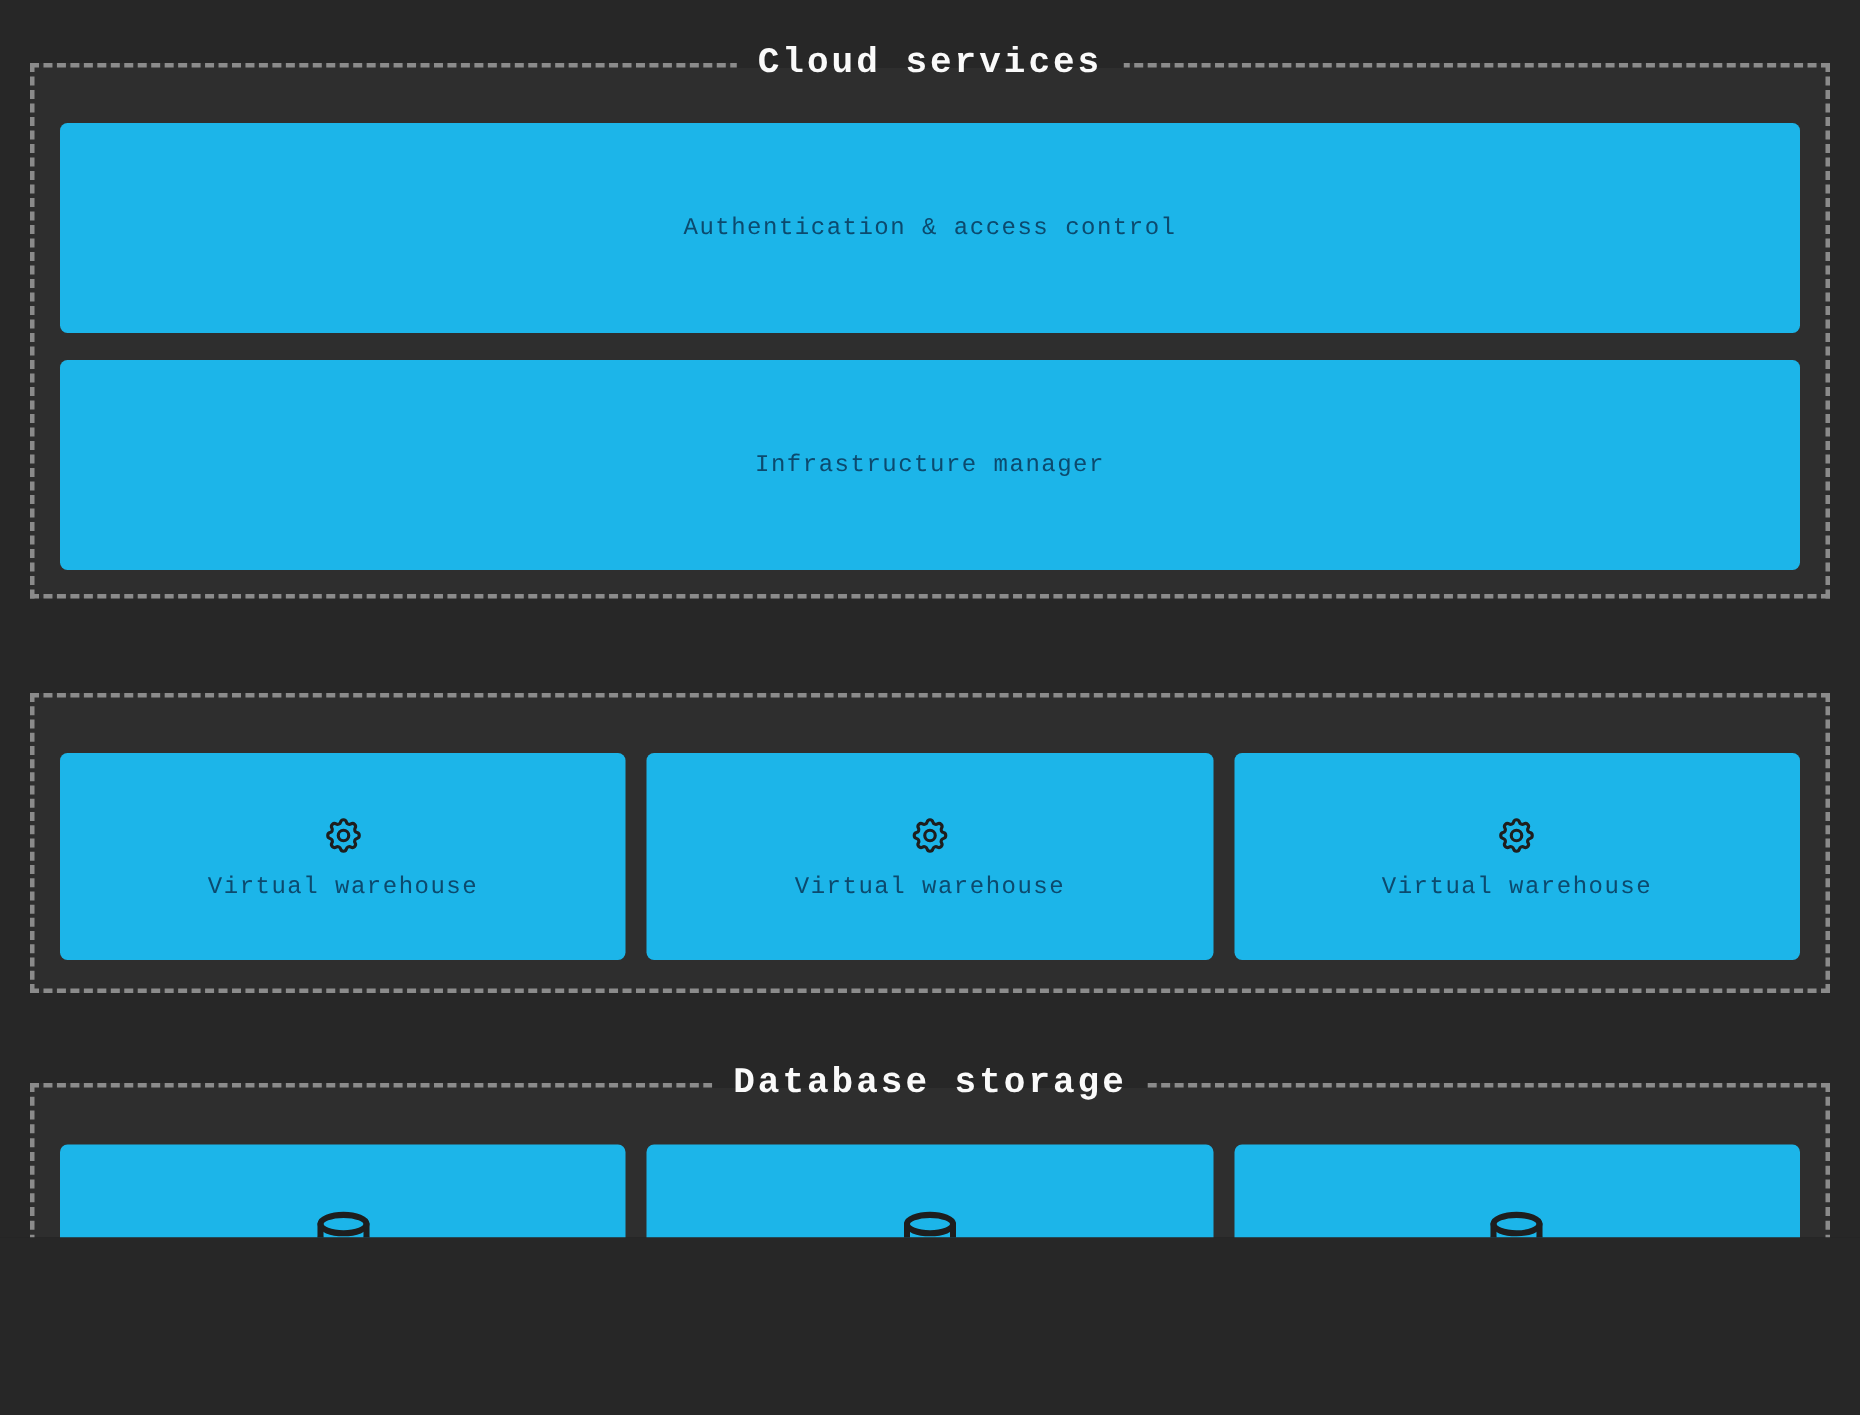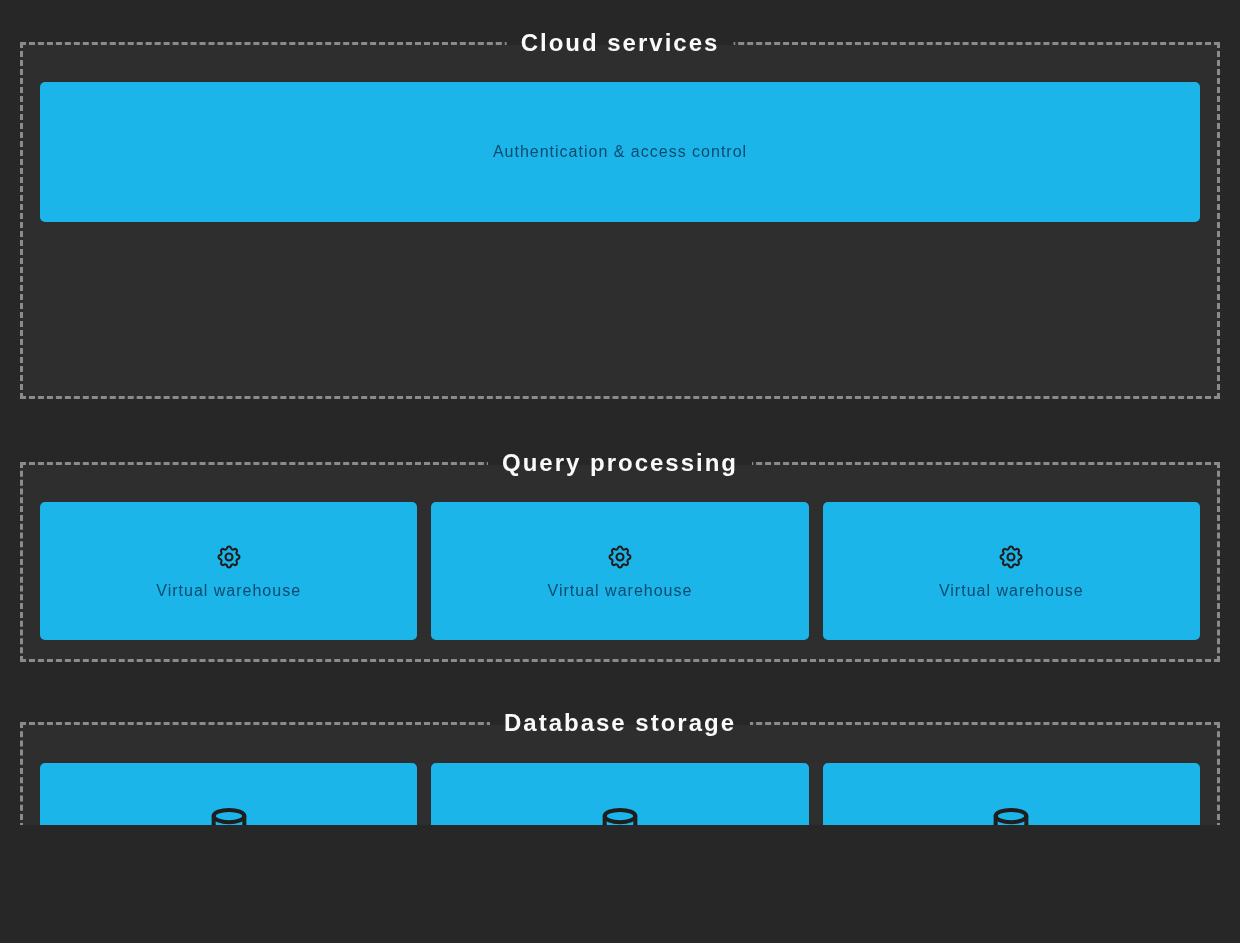--- a/index.html
+++ b/index.html
@@ -2,21 +2,21 @@
 <html><head>
 <meta charset="utf-8">
 <style>
   * { margin: 0; padding: 0; box-sizing: border-box; }
   html, body { background: #272727; }
   .page {
     position: relative;
     width: 1240px;
     height: 825px;
     background: #272727;
-    font-family: Liberation Sans, sans-serif;
+    font-family: Liberation Mono, monospace;
     overflow: hidden;
   }
   .panel {
     position: absolute;
     left: 20px;
     right: 20px;
     border: 3px dashed #8B8B8B;
     background: #2E2E2E;
   }
   .panel-cloud    { top: 42px;  height: 357px; padding: 37px 17px 0 17px; }
@@ -61,25 +61,27 @@
 <body>
 
 <div class="page">
 
   <section class="panel panel-cloud">
     <span class="panel-title">Cloud services</span>
     <div class="box box-wide">
       <span>Authentication &amp; access control</span>
     </div>
     <div class="row row-cloud">
+      <div class="box">
+        <span>Infrastructure manager</span>
+      </div>
     </div>
   </section>
 
   <section class="panel panel-query">
-    <span class="panel-title">Query processing</span>
     <div class="row row-query">
       <div class="box">
         <svg class="icon" width="28" height="28" viewBox="0 0 24 24" fill="none" stroke="currentColor" stroke-width="1.8" stroke-linecap="round" stroke-linejoin="round">
           <path d="M10.325 4.317c.426-1.756 2.924-1.756 3.35 0a1.724 1.724 0 0 0 2.573 1.066c1.543-.94 3.31.826 2.37 2.37a1.724 1.724 0 0 0 1.065 2.572c1.756.426 1.756 2.924 0 3.35a1.724 1.724 0 0 0-1.066 2.573c.94 1.543-.826 3.31-2.37 2.37a1.724 1.724 0 0 0-2.572 1.065c-.426 1.756-2.924 1.756-3.35 0a1.724 1.724 0 0 0-2.573-1.066c-1.543.94-3.31-.826-2.37-2.37a1.724 1.724 0 0 0-1.065-2.572c-1.756-.426-1.756-2.924 0-3.35a1.724 1.724 0 0 0 1.066-2.573c-.94-1.543.826-3.31 2.37-2.37c1 .608 2.296.07 2.572-1.065z"></path>
           <circle cx="12" cy="12" r="3"></circle>
         </svg>
         <span>Virtual warehouse</span>
       </div>
       <div class="box">
         <svg class="icon" width="28" height="28" viewBox="0 0 24 24" fill="none" stroke="currentColor" stroke-width="1.8" stroke-linecap="round" stroke-linejoin="round">

